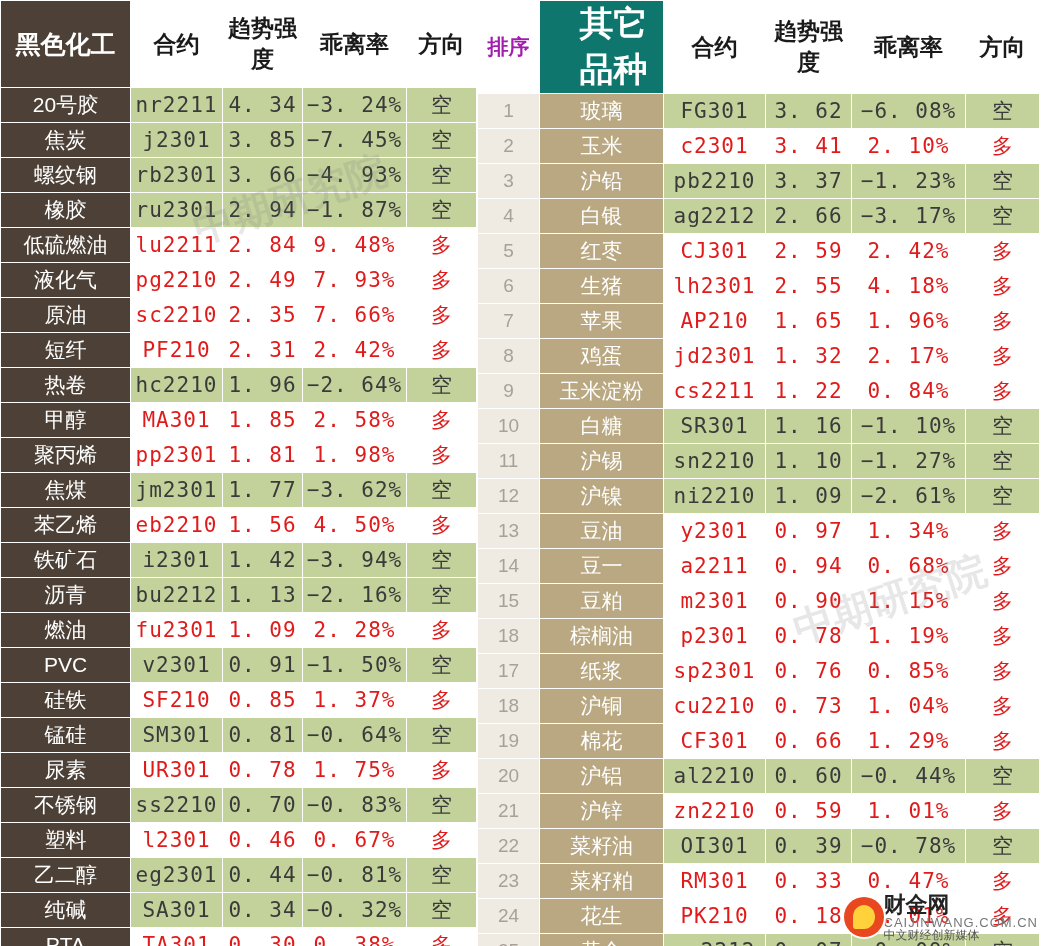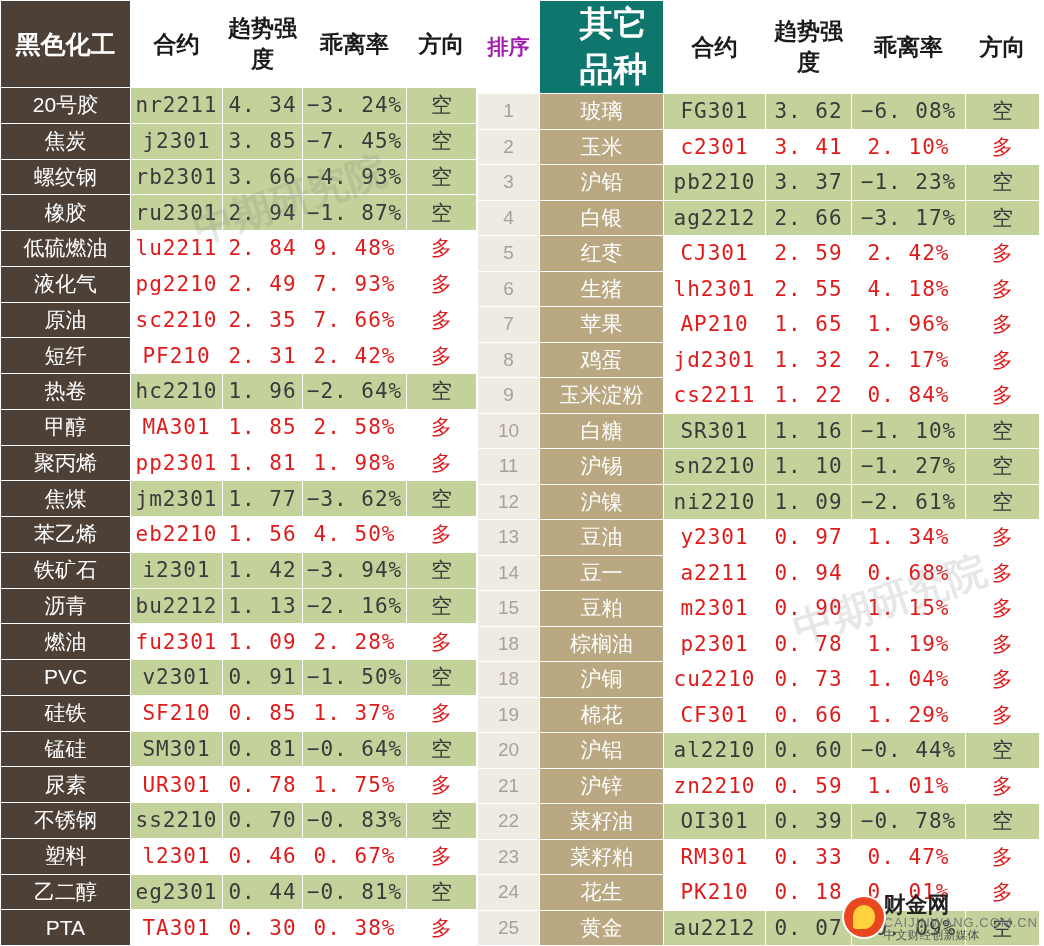--- a/index.html
+++ b/index.html
@@ -280,20 +280,27 @@
           <td class="cell white">l2301</td>
           <td class="cell white">0. 46</td>
           <td class="cell white">0. 67%</td>
           <td class="cell cn white dir-duo">多</td>
         </tr>
         <tr>
           <td class="rowname">乙二醇</td>
           <td class="cell green">eg2301</td>
           <td class="cell green">0. 44</td>
           <td class="cell green">−0. 81%</td>
+          <td class="cell cn green dir-kong">空</td>
+        </tr>
+        <tr>
+          <td class="rowname">纯碱</td>
+          <td class="cell green">SA301</td>
+          <td class="cell green">0. 34</td>
+          <td class="cell green">−0. 32%</td>
           <td class="cell cn green dir-kong">空</td>
         </tr>
         <tr>
           <td class="rowname">PTA</td>
           <td class="cell white">TA301</td>
           <td class="cell white">0. 30</td>
           <td class="cell white">0. 38%</td>
           <td class="cell cn white dir-duo">多</td>
         </tr>
       </tbody>
@@ -444,20 +451,28 @@
         </tr>
         <tr>
           <td class="rankcell">18</td>
           <td class="rowname tan">棕榈油</td>
           <td class="cell white">p2301</td>
           <td class="cell white">0. 78</td>
           <td class="cell white">1. 19%</td>
           <td class="cell cn white dir-duo">多</td>
         </tr>
         <tr>
+          <td class="rankcell">17</td>
+          <td class="rowname tan">纸浆</td>
+          <td class="cell white">sp2301</td>
+          <td class="cell white">0. 76</td>
+          <td class="cell white">0. 85%</td>
+          <td class="cell cn white dir-duo">多</td>
+        </tr>
+        <tr>
           <td class="rankcell">18</td>
           <td class="rowname tan">沪铜</td>
           <td class="cell white">cu2210</td>
           <td class="cell white">0. 73</td>
           <td class="cell white">1. 04%</td>
           <td class="cell cn white dir-duo">多</td>
         </tr>
         <tr>
           <td class="rankcell">19</td>
           <td class="rowname tan">棉花</td>

